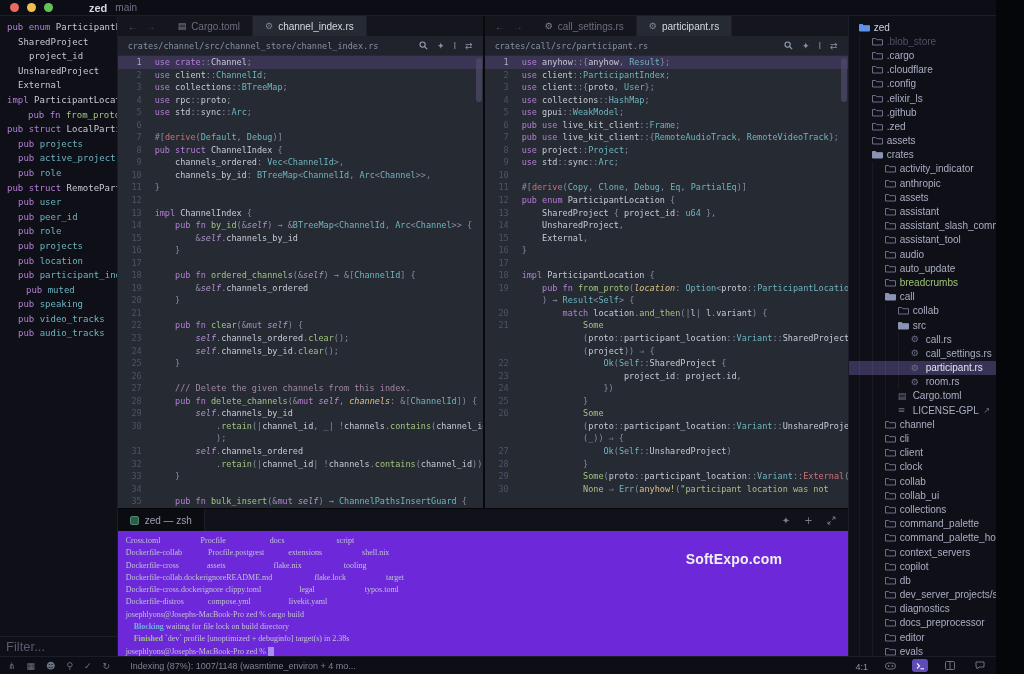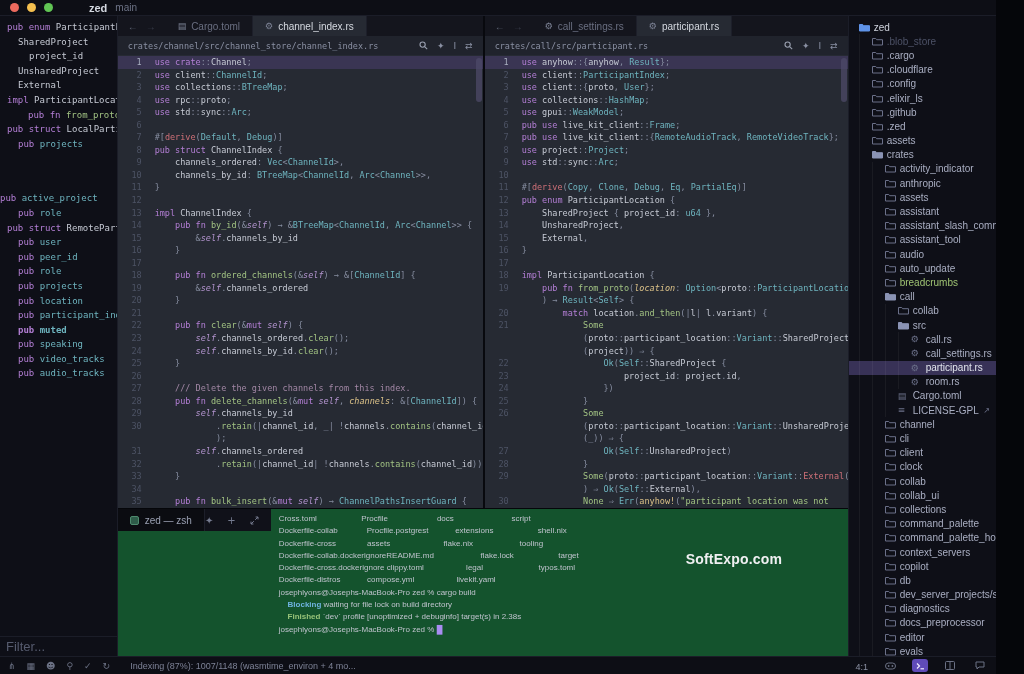--- a/index.html
+++ b/index.html
@@ -46,29 +46,29 @@
   .cl.hl{background:#3a3553}
   .ln{width:24px;text-align:right;color:#4d5365;flex:none;margin-right:13px}
   .cl.hl .ln{color:#a8aec0}
   .ct{white-space:pre;overflow:hidden}
   .sb{position:absolute;right:1px;width:6px;height:44px;background:#4d4968;opacity:.75;border-radius:3px}
   .tk-k{color:#b47fd6}.tk-v{color:#c6cad4}.tk-t{color:#6eb4bf}.tk-f{color:#a2c383}
   .tk-p{color:#868da0}.tk-sf{color:#b394cf;font-style:italic}.tk-c{color:#a287a5}
   .tk-m{color:#cf7078}.tk-m2{color:#dbc188}.tk-pr{color:#dbc188;font-style:italic}
   .tk-en{color:#a2c383}.tk-en2{color:#6eb4bf}.tk-s{color:#a2c383}
   
-  .terminal{height:148px;background:#14532d;border-top:1px solid #05060a;position:relative;
-            display:flex;}
+  .terminal{height:148px;background:#6d28d9;border-top:1px solid #05060a;position:relative;
+            display:flex;flex-direction:column}
   .term-tabbar{height:22px;background:#101119;display:flex;align-items:stretch;font-size:10px;color:#9aa0b2}
   .term-tab{display:flex;align-items:center;gap:6px;padding:0 12px;background:#0b0c11;
             border-right:1px solid #1d1f2a}
   .zsh-icon{width:9px;height:9px;border-radius:2px;background:#2e5c49;border:1px solid #4e8a6e;display:inline-block}
   .term-icons{margin-left:auto;display:flex;align-items:center;gap:14px;padding-right:12px;
               color:#767c90;font-family:"DejaVu Sans",sans-serif;font-size:10px}
-  .term-body{flex:1;padding:4px 0 0 8px;font-family:Liberation Sans, sans-serif;font-size:8px;
+  .term-body{flex:1;padding:4px 0 0 8px;font-family:Liberation Serif, serif;font-size:8px;
              color:#c0c4ce;overflow:hidden}
   .tm-line{height:12.3px;line-height:12.3px;white-space:pre}
   .tm-b{color:#6fb3e0;font-weight:bold}.tm-g{color:#98c379;font-weight:bold}
   .tm-cur{background:#a98df2;color:#a98df2}
   .watermark{position:absolute;left:568px;top:42px;font-size:14px;font-weight:bold;color:#f0f0f2;
              letter-spacing:.2px}
   
   .tree{padding-top:4px;font-size:10px;color:#a9aec2}
   .tree-row{height:14.2px;display:flex;align-items:center;white-space:nowrap;overflow:hidden;
             padding-left:10px;position:relative}
@@ -110,30 +110,30 @@
       <div class="outline-list" id="outline-list">
           <div class="ol-item" style="padding-left: 7px;"><span class="tk-k">pub enum </span><span class="tk-v">ParticipantLocation</span></div>
           <div class="ol-item" style="padding-left: 18px;"><span class="tk-v">SharedProject</span></div>
           <div class="ol-item" style="padding-left: 29px;"><span class="tk-v">project_id</span></div>
           <div class="ol-item" style="padding-left: 18px;"><span class="tk-v">UnsharedProject</span></div>
           <div class="ol-item" style="padding-left: 18px;"><span class="tk-v">External</span></div>
           <div class="ol-item" style="padding-left: 7px;"><span class="tk-k">impl </span><span class="tk-v">ParticipantLocation</span></div>
           <div class="ol-item" style="padding-left: 18px; margin-left: 10px;"><span class="tk-k">pub fn </span><span class="tk-f">from_proto</span></div>
           <div class="ol-item" style="padding-left: 7px;"><span class="tk-k">pub struct </span><span class="tk-v">LocalParticipant</span></div>
           <div class="ol-item" style="padding-left: 18px;"><span class="tk-k">pub </span><span class="tk-t">projects</span></div>
-          <div class="ol-item" style=" margin-top: 40px;"><span class="tk-k">pub </span><span class="tk-t">active_project</span></div>
+          <div class="ol-item" style="padding-left: 18px;"><span class="tk-k">pub </span><span class="tk-t">active_project</span></div>
           <div class="ol-item" style="padding-left: 18px;"><span class="tk-k">pub </span><span class="tk-t">role</span></div>
           <div class="ol-item" style="padding-left: 7px;"><span class="tk-k">pub struct </span><span class="tk-v">RemoteParticipant</span></div>
           <div class="ol-item" style="padding-left: 18px;"><span class="tk-k">pub </span><span class="tk-t">user</span></div>
           <div class="ol-item" style="padding-left: 18px;"><span class="tk-k">pub </span><span class="tk-t">peer_id</span></div>
           <div class="ol-item" style="padding-left: 18px;"><span class="tk-k">pub </span><span class="tk-t">role</span></div>
           <div class="ol-item" style="padding-left: 18px;"><span class="tk-k">pub </span><span class="tk-t">projects</span></div>
           <div class="ol-item" style="padding-left: 18px;"><span class="tk-k">pub </span><span class="tk-t">location</span></div>
           <div class="ol-item" style="padding-left: 18px;"><span class="tk-k">pub </span><span class="tk-t">participant_index</span></div>
-          <div class="ol-item" style="padding-left: 18px; font-weight: bold;"><span class="tk-k">pub </span><span class="tk-t">muted</span></div>
+          <div class="ol-item" style="padding-left: 26px;"><span class="tk-k">pub </span><span class="tk-t">muted</span></div>
           <div class="ol-item" style="padding-left: 18px;"><span class="tk-k">pub </span><span class="tk-t">speaking</span></div>
           <div class="ol-item" style="padding-left: 18px;"><span class="tk-k">pub </span><span class="tk-t">video_tracks</span></div>
           <div class="ol-item" style="padding-left: 18px;"><span class="tk-k">pub </span><span class="tk-t">audio_tracks</span></div>
         </div>
       <div class="filter-row">
         <input placeholder="Filter..." style="">
         <svg width="9" height="9" viewBox="0 0 9 9">
           <path d="M4.5 0.5 L6.5 2.5 L5.5 5 L4.5 8.5 L3.5 5 L2.5 2.5 Z" fill="none" stroke="#767c90" stroke-width="1"></path>
         </svg>
       </div>
@@ -478,24 +478,20 @@
                 <span class="ln">27</span>
                 <span class="ct"><span class="tk-en2">                Ok</span><span class="tk-p">(</span><span class="tk-t">Self</span><span class="tk-p">::</span><span class="tk-v">UnsharedProject</span><span class="tk-p">)</span></span>
               </div>
               <div class="cl">
                 <span class="ln">28</span>
                 <span class="ct"><span class="tk-p">            }</span></span>
               </div>
               <div class="cl">
                 <span class="ln">29</span>
                 <span class="ct"><span class="tk-en">            Some</span><span class="tk-p">(</span><span class="tk-v">proto</span><span class="tk-p">::</span><span class="tk-v">participant_location</span><span class="tk-p">::</span><span class="tk-t">Variant</span><span class="tk-p">::</span><span class="tk-m">External</span><span class="tk-p">(_)</span></span>
-              </div>
-              <div class="cl">
-                <span class="ln"></span>
-                <span class="ct"><span class="tk-p">            ) ⇒ </span><span class="tk-en2">Ok</span><span class="tk-p">(</span><span class="tk-t">Self</span><span class="tk-p">::</span><span class="tk-v">External</span><span class="tk-p">),</span></span>
               </div>
               <div class="cl">
                 <span class="ln">30</span>
                 <span class="ct"><span class="tk-en">            None</span><span class="tk-p"> ⇒ </span><span class="tk-en2">Err</span><span class="tk-p">(</span><span class="tk-m2">anyhow!</span><span class="tk-p">(</span><span class="tk-s">"participant location was not</span></span>
               </div>
             </div>
           <div class="sb" style="top:42px"></div>
         </div>
       </div>
 

